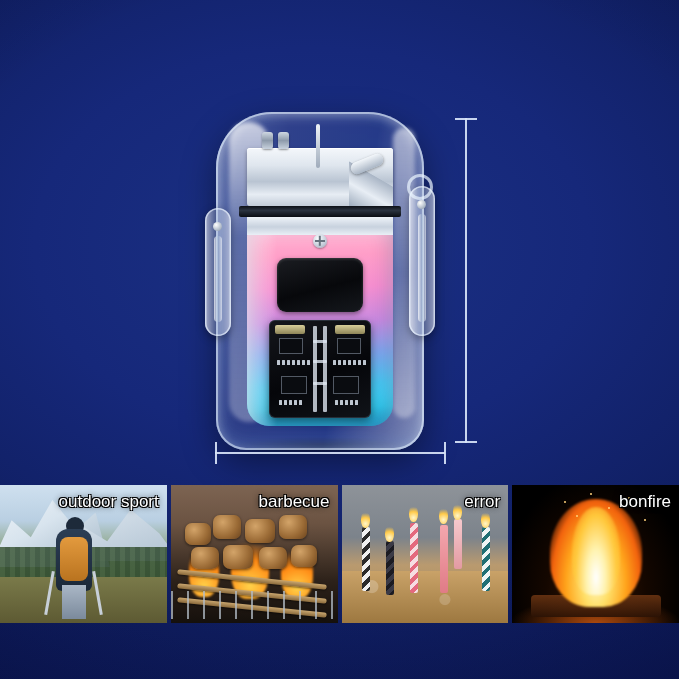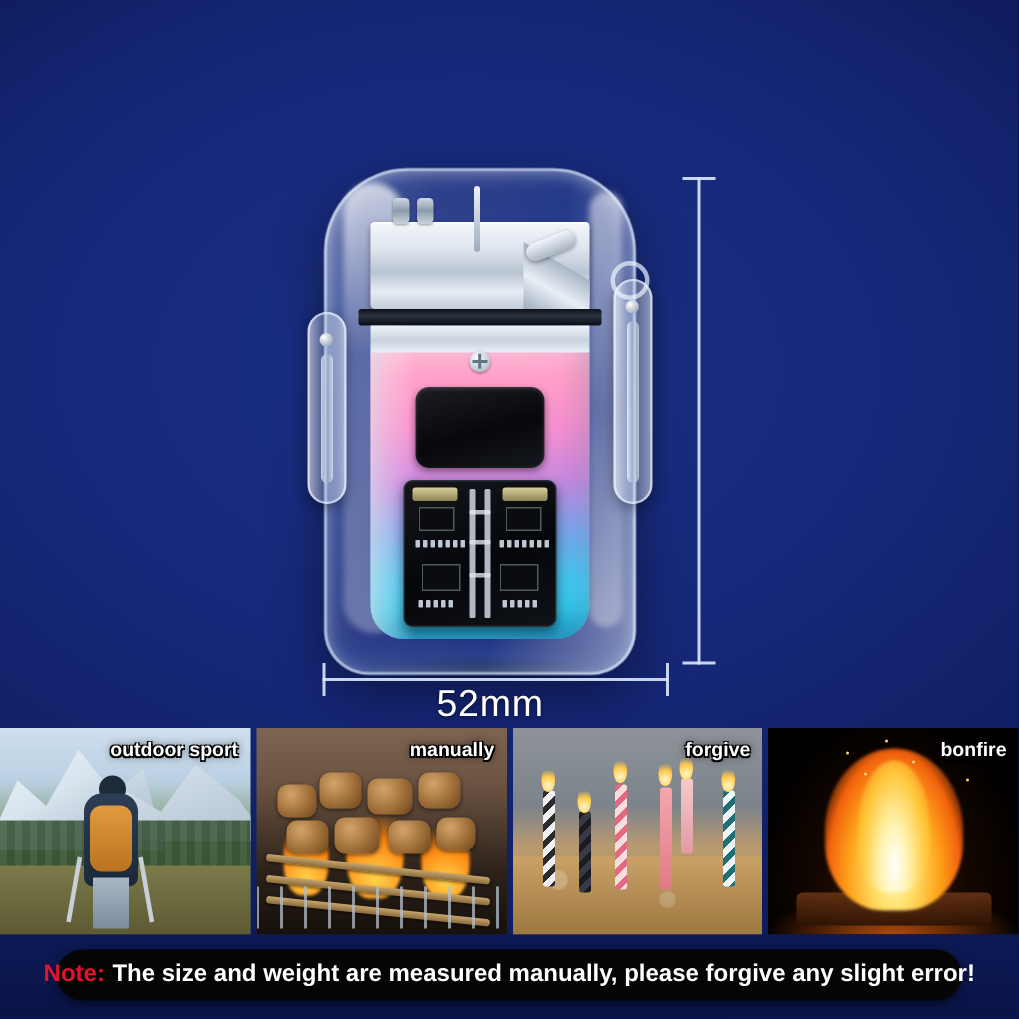--- a/index.html
+++ b/index.html
@@ -129,21 +129,21 @@
   .dim-v{width:2px;}
   .dim-h{height:2px;}
   .dim-cap-h{position:absolute;width:22px;height:2px;background:rgba(216,228,248,.92);}
   .dim-cap-v{position:absolute;width:2px;height:22px;background:rgba(216,228,248,.92);}
   .dim-label{position:absolute;color:#fff;font-size:25px;letter-spacing:.5px;
     text-shadow:0 1px 3px rgba(0,0,0,.5);}
 
   
   .strip{position:absolute;left:0;top:485px;width:679px;height:138px;display:flex;gap:4px;}
   .photo{position:relative;flex:1;overflow:hidden;}
-  .photo-label{position:absolute;top:7px;right:8px;color:#fff;font-size:13px;font-weight:bold;
+  .photo-label{position:absolute;top:7px;right:8px;color:#fff;font-size:17px;font-weight:normal;
     text-shadow:1px 1px 0 #000,-1px 1px 0 #000,1px -1px 0 #000,-1px -1px 0 #000,0 0 6px rgba(0,0,0,.9);}
 
   
   .p1{background:linear-gradient(180deg,#cfe0ef 0%,#b9cfe2 26%,#8ba37e 48%,#6d7f55 70%,#5a6440 100%);}
   .p1 .mtn{position:absolute;left:-10px;top:4px;width:120px;height:78px;
     background:linear-gradient(150deg,#f2f6fa 0%,#d8e4ee 45%,#9fb3c4 100%);
     clip-path:polygon(0% 100%,18% 40%,34% 62%,52% 14%,72% 52%,88% 30%,100% 100%);}
   .p1 .mtn2{position:absolute;left:50px;top:10px;width:130px;height:66px;
     background:linear-gradient(160deg,#e7eff6,#aec0d0);
     clip-path:polygon(0% 100%,22% 44%,44% 70%,62% 22%,84% 58%,100% 100%);}
@@ -300,21 +300,20 @@
     </div>
   </div>
 
   <div class="dim-cap-h" style="left:455px;top:118px;"></div>
   <div class="dim-line dim-v" style="left:465px;top:118px;height:325px;"></div>
   <div class="dim-cap-h" style="left:455px;top:441px;"></div>
 
   <div class="dim-cap-v" style="left:215px;top:442px;"></div>
   <div class="dim-line dim-h" style="left:215px;top:452px;width:230px;"></div>
   <div class="dim-cap-v" style="left:444px;top:442px;"></div>
-  <div class="dim-label" style="left:291px;top:455px;">52mm</div>
 
   <div class="strip">
 
     <div class="photo p1">
       <div class="mtn"></div>
       <div class="mtn2"></div>
       <div class="trees"></div>
       <div class="ground"></div>
       <div class="pole" style="left:48px;top:86px;transform:rotate(10deg);"></div>
       <div class="pole" style="left:96px;top:86px;transform:rotate(-10deg);"></div>
@@ -334,55 +333,49 @@
       <div class="meat" style="left:74px;top:34px;width:30px;height:24px;"></div>
       <div class="meat" style="left:108px;top:30px;width:28px;height:24px;"></div>
       <div class="meat" style="left:20px;top:62px;width:28px;height:22px;"></div>
       <div class="meat" style="left:52px;top:60px;width:30px;height:24px;"></div>
       <div class="meat" style="left:88px;top:62px;width:28px;height:22px;"></div>
       <div class="meat" style="left:120px;top:60px;width:26px;height:22px;"></div>
       <div class="skewer" style="left:6px;top:92px;width:150px;transform:rotate(6deg);"></div>
       <div class="skewer" style="left:6px;top:106px;width:150px;transform:rotate(6deg);"></div>
       <div class="skewer" style="left:6px;top:120px;width:150px;transform:rotate(6deg);"></div>
       <div class="grill"></div>
-      <div class="photo-label">manually</div>
+      <div class="photo-label">barbecue</div>
     </div>
 
     <div class="photo p3">
       <div class="cake"></div>
       <div class="candle" style="left:20px;top:42px;height:64px;background:repeating-linear-gradient(135deg,#2b2b2b 0 4px,#f0f0f0 4px 8px);"></div>
       <div class="wick-flame" style="left:19px;top:26px;"></div>
       <div class="candle" style="left:44px;top:56px;height:54px;background:repeating-linear-gradient(135deg,#1b1b22 0 4px,#3a3a46 4px 8px);"></div>
       <div class="wick-flame" style="left:43px;top:40px;"></div>
       <div class="candle" style="left:68px;top:38px;height:70px;background:repeating-linear-gradient(135deg,#e4697e 0 4px,#f6dde2 4px 8px);"></div>
       <div class="wick-flame" style="left:67px;top:20px;"></div>
       <div class="candle" style="left:98px;top:40px;height:68px;background:linear-gradient(180deg,#f4a7ae,#e07b86);"></div>
       <div class="wick-flame" style="left:97px;top:22px;"></div>
       <div class="candle" style="left:112px;top:34px;height:50px;background:linear-gradient(180deg,#f6c9cd,#e39aa2);"></div>
       <div class="wick-flame" style="left:111px;top:18px;"></div>
       <div class="candle" style="left:140px;top:42px;height:64px;background:repeating-linear-gradient(135deg,#1f6f74 0 4px,#eef5f5 4px 8px);"></div>
       <div class="wick-flame" style="left:139px;top:26px;"></div>
-      <div class="photo-label">forgive</div>
+      <div class="photo-label">error</div>
     </div>
 
     <div class="photo p4">
       <div class="embers"></div>
       <div class="logs"></div>
       <div class="fire"></div>
       <div class="fire2"></div>
       <div class="spark" style="left:52px;top:16px;"></div>
       <div class="spark" style="left:78px;top:8px;"></div>
       <div class="spark" style="left:96px;top:22px;"></div>
       <div class="spark" style="left:116px;top:12px;"></div>
       <div class="spark" style="left:64px;top:30px;"></div>
       <div class="spark" style="left:132px;top:34px;"></div>
       <div class="photo-label">bonfire</div>
     </div>
   </div>
 
-  <div class="note-wrap">
-    <div class="note-bar">
-      <span class="note-key">Note:</span>
-      <span class="note-text">The size and weight are measured manually, please forgive any slight error!</span>
-    </div>
-  </div>
 
 </div>
 
 </body></html>

